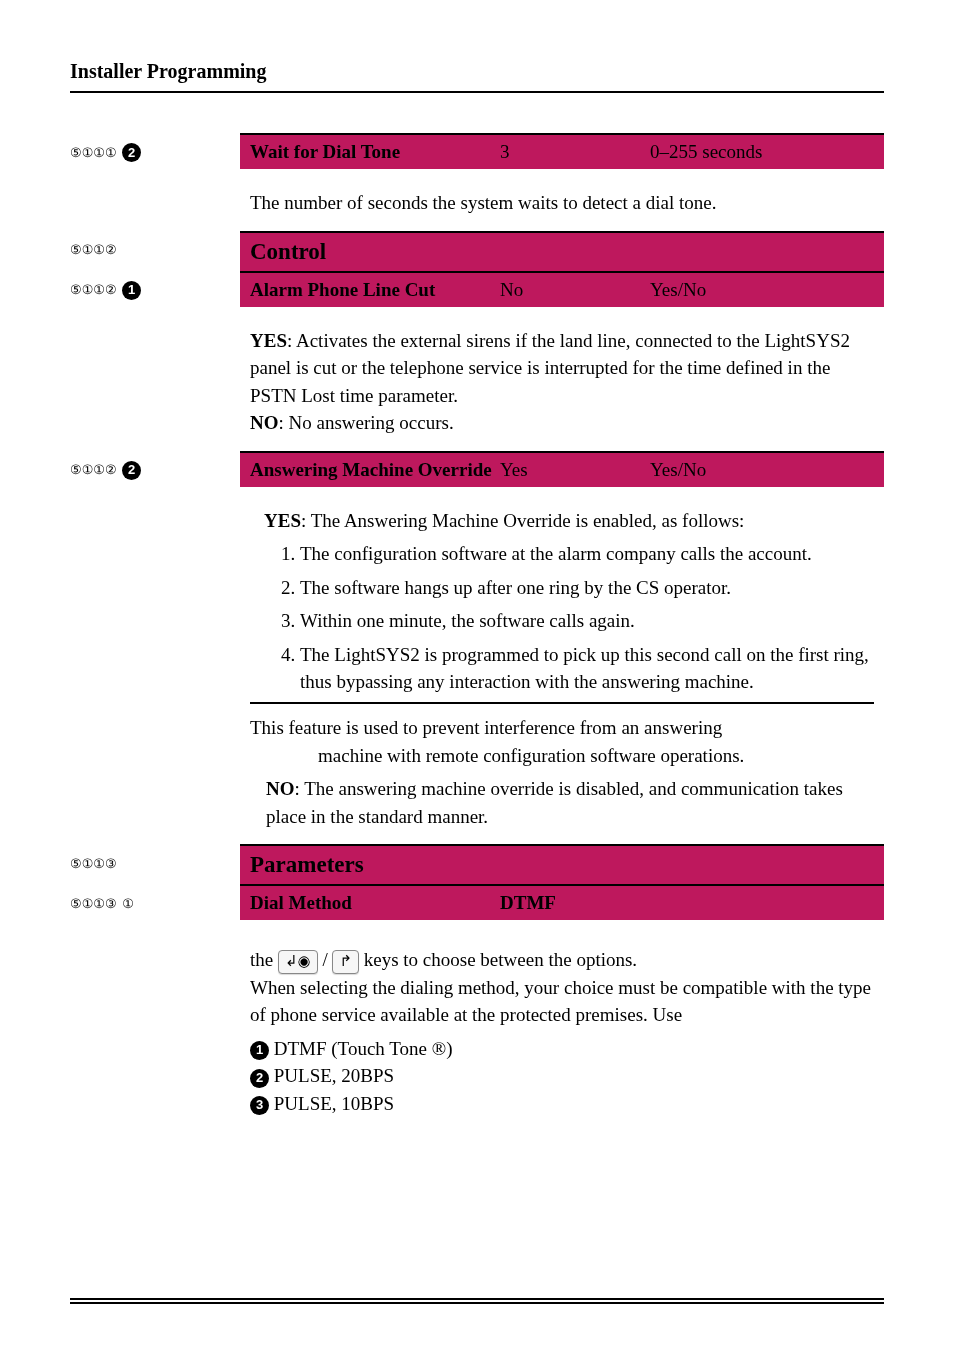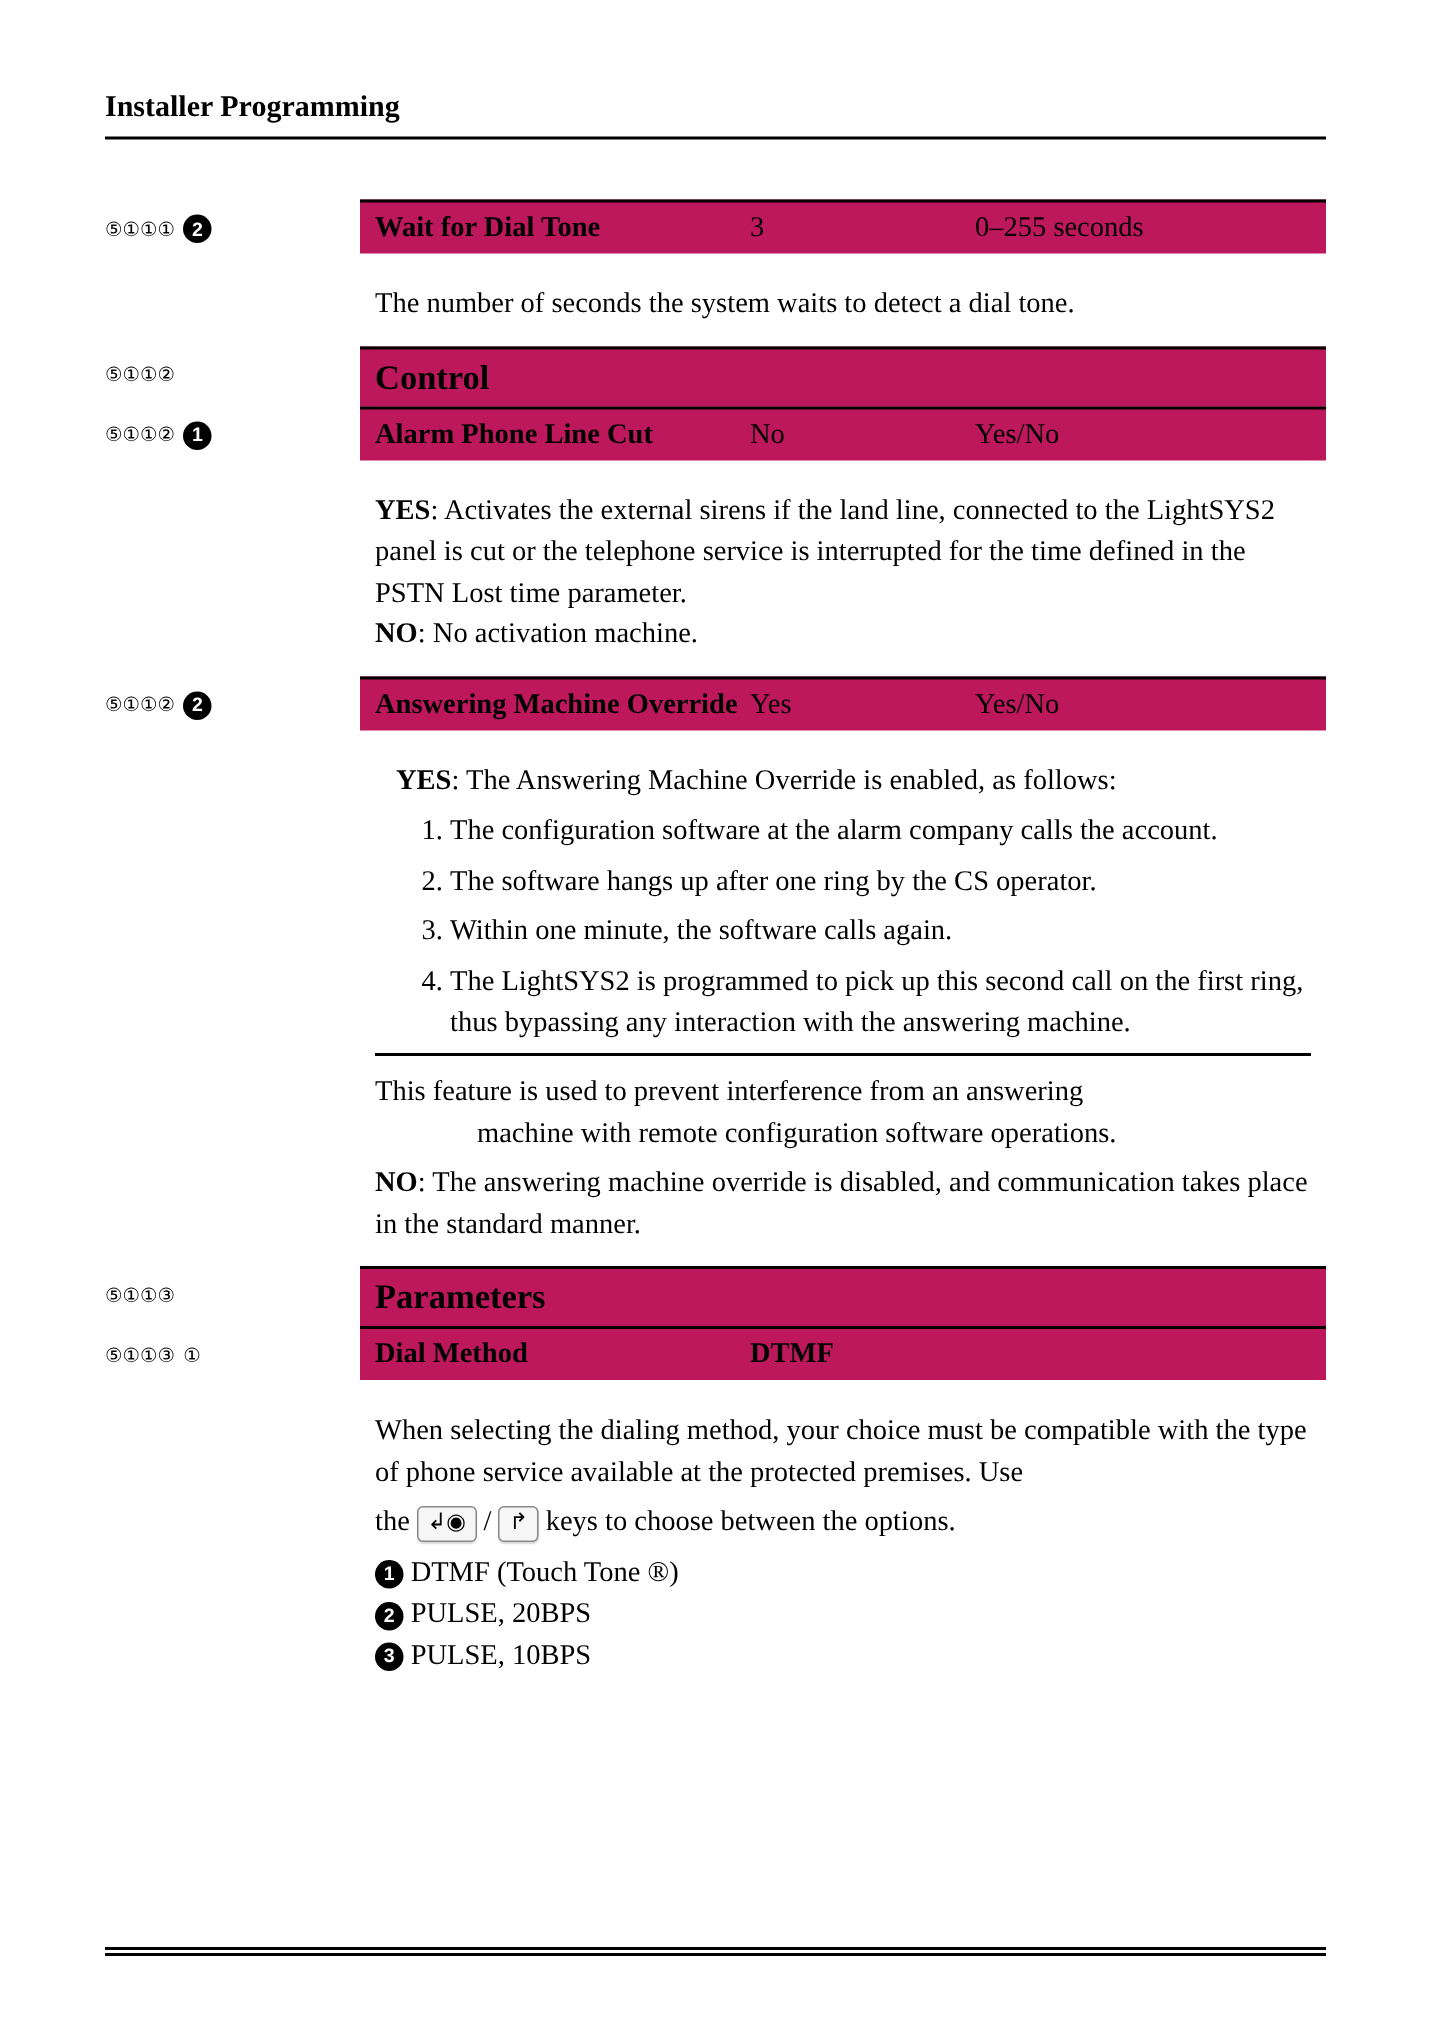--- a/index.html
+++ b/index.html
@@ -152,21 +152,21 @@
       <span class="solid">1</span>
     </div>
     <div class="content-col">
       <div class="param-head shaded">
         <div class="param-name">Alarm Phone Line Cut</div>
         <div class="param-default">No</div>
         <div class="param-range">Yes/No</div>
       </div>
       <div class="desc">
         <span><b>YES</b><span>: Activates the external sirens if the land line, connected to the LightSYS2 panel is cut or the telephone service is interrupted for the time defined in the PSTN Lost time parameter.</span></span><br>
-        <span><b>NO</b><span>: No activation machine.</span></span>
+        <span><b>NO</b><span>: No answering occurs.</span></span>
       </div>
     </div>
   </div>
 
   <div class="row">
     <div class="code-col">
       <span class="circ">⑤①①②</span>
       <span class="solid">2</span>
     </div>
     <div class="content-col">
@@ -183,21 +183,21 @@
             <li>The software hangs up after one ring by the CS operator.</li>
             <li>Within one minute, the software calls again.</li>
             <li>The LightSYS2 is programmed to pick up this second call on the first ring, thus bypassing any interaction with the answering machine.</li>
           </ol>
         </div>
         <div class="sep"></div>
         <div class="indent-block">
           <span>This feature is used to prevent interference from an answering</span><br>
           <span style="padding-left:34px; display:inline-block; text-indent:0;">machine with remote configuration software operations.</span>
         </div>
-        <div style="margin-top:6px;">
+        <div style="margin-top:6px;margin-left:16px;">
           <b>NO</b><span>: The answering machine override is disabled, and communication takes place in the standard manner.</span>
         </div>
       </div>
     </div>
   </div>
 
   <div class="row">
     <div class="code-col">
       <span class="circ">⑤①①③</span>
     </div>
@@ -211,28 +211,28 @@
       <span class="circ">⑤①①③</span>
       <span class="circ">①</span>
     </div>
     <div class="content-col">
       <div class="param-head shaded">
         <div class="param-name">Dial Method</div>
         <div class="param-default" style="font-weight:bold;">DTMF</div>
         <div class="param-range"></div>
       </div>
       <div class="desc">
-        <div>When selecting the dialing method, your choice must be compatible with the type of phone service available at the protected premises.  Use</div>
         <div style="margin-top:6px;">
           <span>the </span>
           <span class="keybox">↲◉</span>
           <span> / </span>
           <span class="keybox">↱</span>
           <span> keys  to choose between the options.</span>
         </div>
+        <div>When selecting the dialing method, your choice must be compatible with the type of phone service available at the protected premises.  Use</div>
         <div style="margin-top:6px;">
           <div><span class="solid">1</span><span> DTMF (Touch Tone ®)</span></div>
           <div><span class="solid">2</span><span> PULSE, 20BPS</span></div>
           <div><span class="solid">3</span><span> PULSE, 10BPS</span></div>
         </div>
       </div>
     </div>
   </div>
 
 </div>

